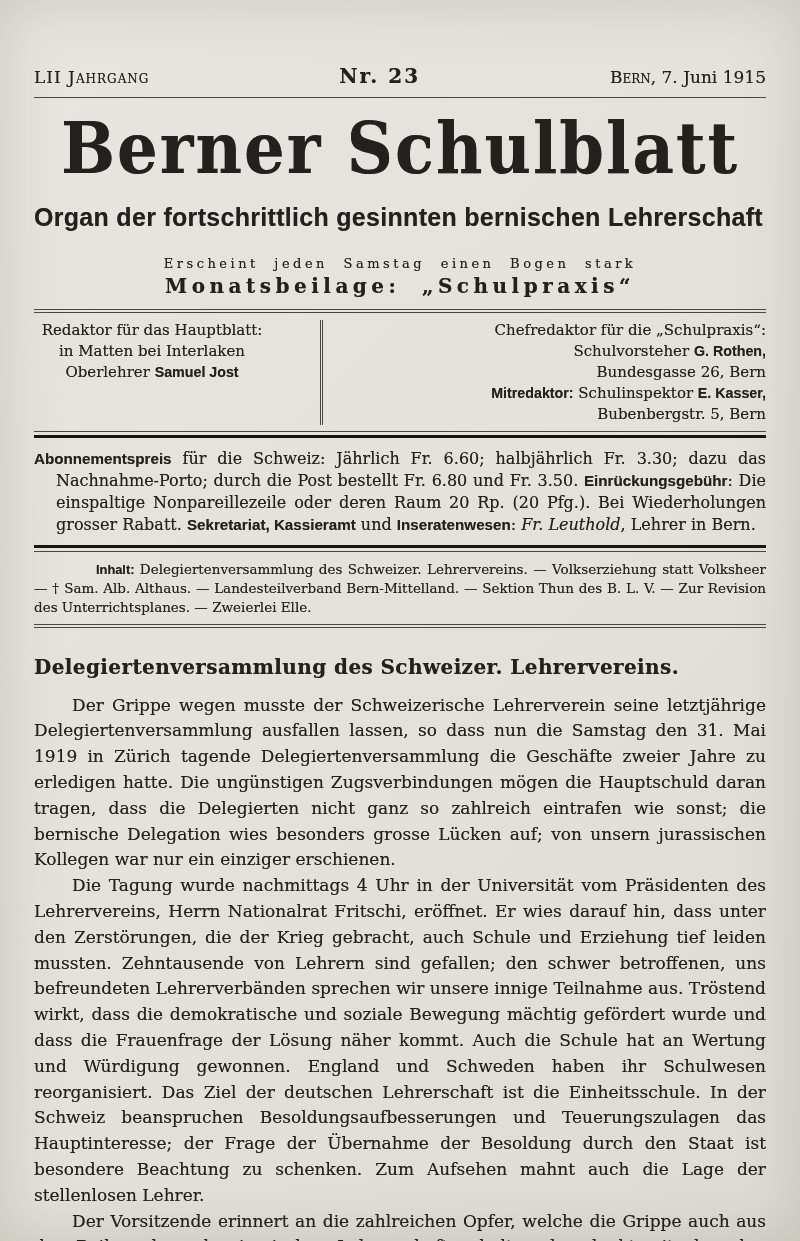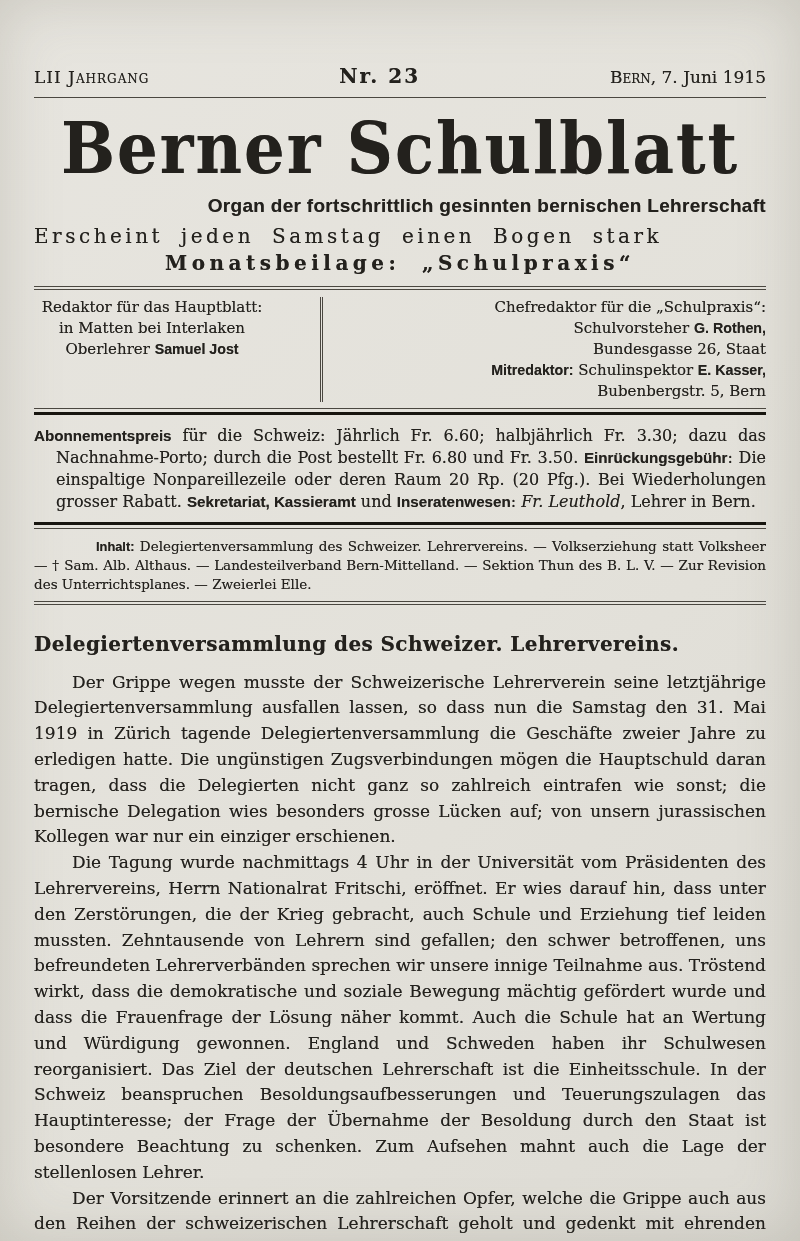--- a/index.html
+++ b/index.html
@@ -32,27 +32,27 @@
     font-family:"DejaVu Serif", serif;
     font-weight:bold;
     font-size:64px;line-height:1.05;
     text-align:center;
     letter-spacing:2px;
     margin-top:12px;
     transform:scaleY(1.12);
     transform-origin:top center;
   }
   .organ-line{
-    margin-top:18px;text-align:right;
+    margin-top:26px;text-align:left;
     font-family:"Liberation Sans", sans-serif;
-    font-weight:bold;font-size:19px;letter-spacing:.3px;
+    font-weight:bold;font-size:25px;letter-spacing:.3px;
   }
   .freq-line{
-    margin-top:7px;text-align:left;
-    font-size:20px;letter-spacing:3.5px;word-spacing:8px;
+    margin-top:24px;text-align:center;
+    font-size:13px;letter-spacing:3.5px;word-spacing:8px;
   }
   .supp-line{
     margin-top:3px;text-align:center;
     font-weight:bold;font-size:20px;letter-spacing:4.5px;word-spacing:10px;
   }
   
   .rule-double-thin{height:4px;margin-top:11px;
     background:linear-gradient(#4a4740 0 1px,transparent 1px 3px,#4a4740 3px 4px);}
   .rule-thin-thick{height:7px;
     background:linear-gradient(#4a4740 0 1px,transparent 1px 4px,#17150f 4px 7px);}
@@ -108,21 +108,21 @@
 
   <div class="editors">
     <div class="editors-left">
       <div>Redaktor für das Hauptblatt:</div>
       <div>in Matten bei Interlaken</div>
       <div><span>Oberlehrer </span><span class="sansbold">Samuel Jost</span></div>
     </div>
     <div class="col-divider"></div>
     <div class="editors-right">
       <div><span>Chefredaktor für die „Schulpraxis“: Schulvorsteher </span><span class="sansbold">G. Rothen,</span></div>
-      <div>Bundesgasse 26, Staat</div>
+      <div>Bundesgasse 26, Bern</div>
       <div><span class="sansbold">Mitredaktor:</span><span> Schulinspektor </span><span class="sansbold">E. Kasser,</span><span> Bubenbergstr. 5, Bern</span></div>
     </div>
   </div>
 
   <div class="rule-thin-thick"></div>
 
   <div class="subscription"><span class="sansbold">Abonnementspreis</span><span> für die Schweiz: Jährlich Fr. 6.60; halbjährlich Fr. 3.30; dazu das Nachnahme-Porto; durch die Post bestellt Fr. 6.80 und Fr. 3.50.  </span><span class="sansbold">Einrückungsgebühr</span><span>: Die einspaltige Nonpareillezeile oder deren Raum 20 Rp. (20 Pfg.). Bei Wiederholungen grosser Rabatt. </span><span class="sansbold">Sekretariat, Kassieramt</span><span> und </span><span class="sansbold">Inseratenwesen</span><span>: </span><i>Fr. Leuthold</i><span>, Lehrer in Bern.</span></div>
 
   <div class="rule-thick-thin"></div>
 

